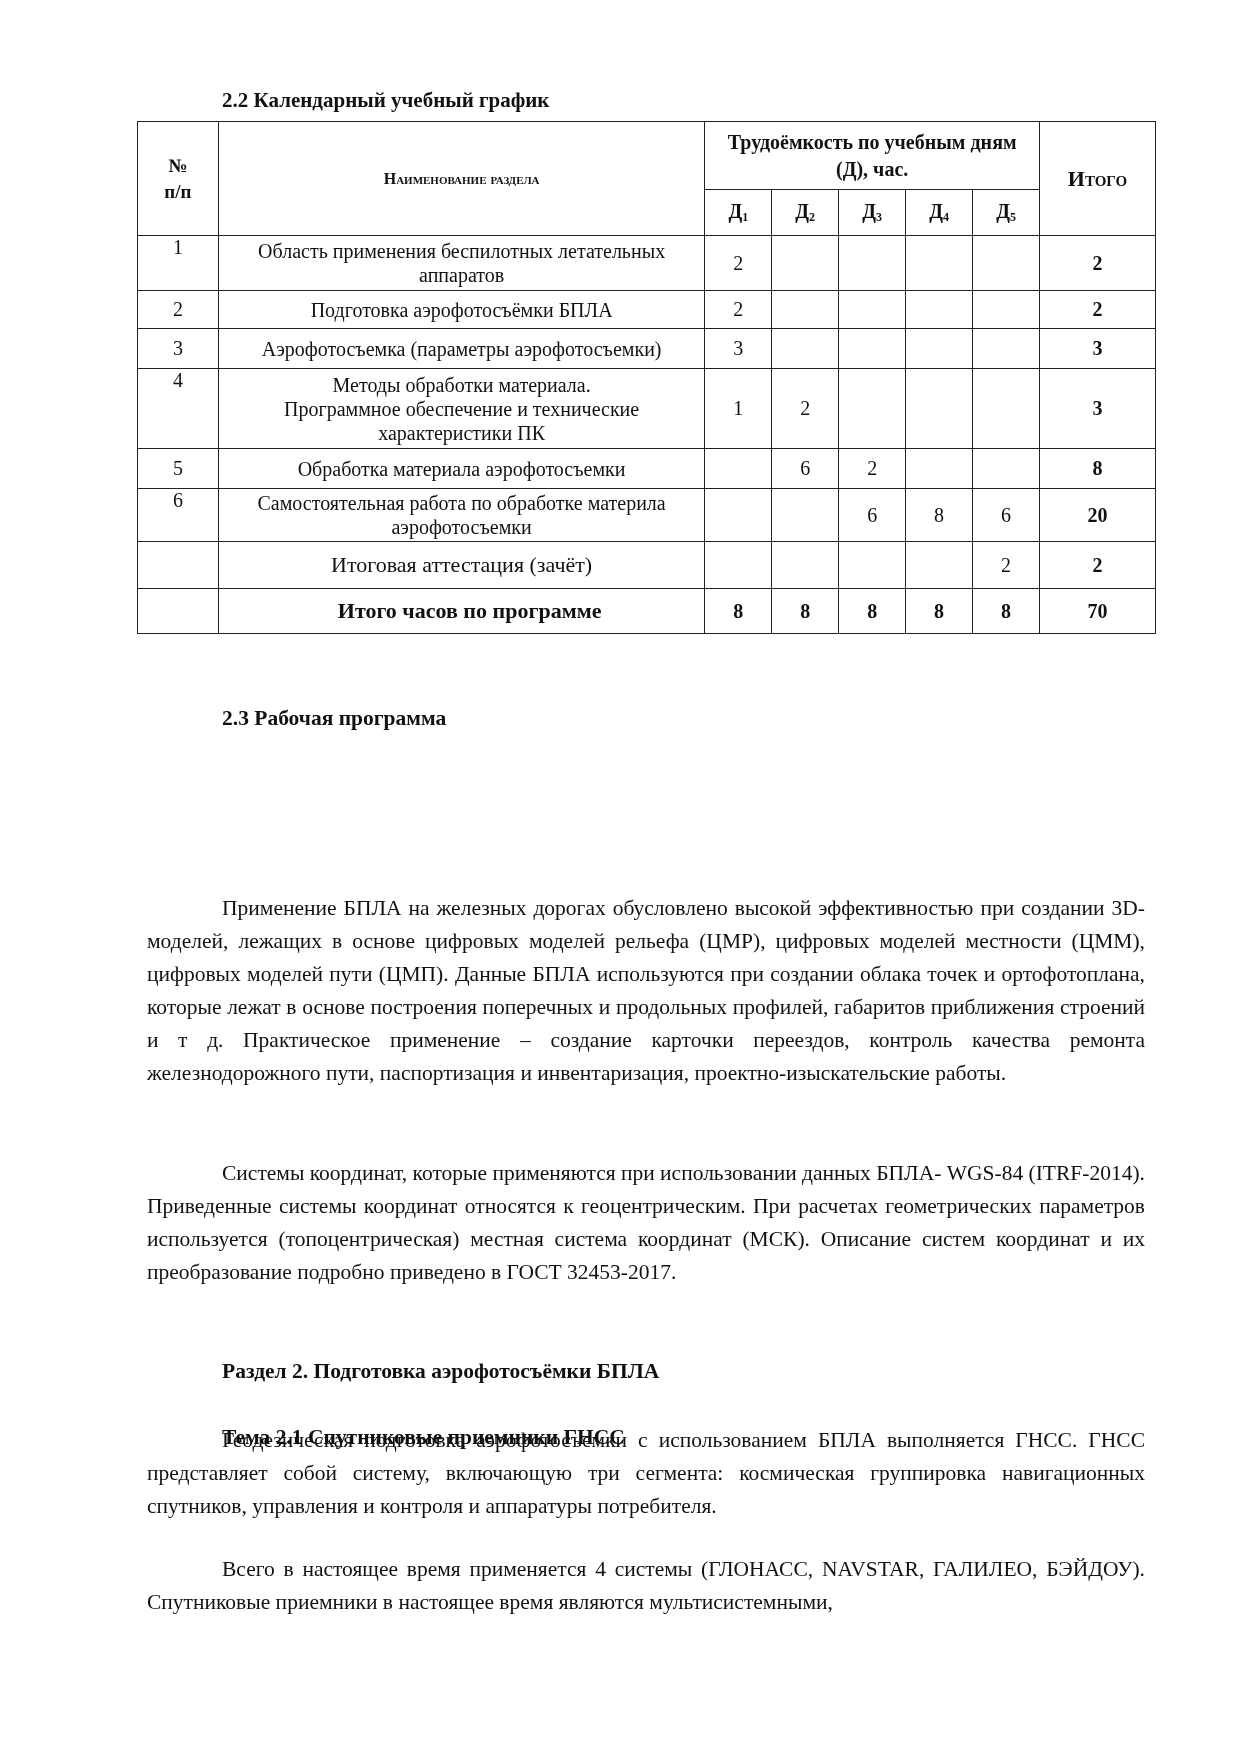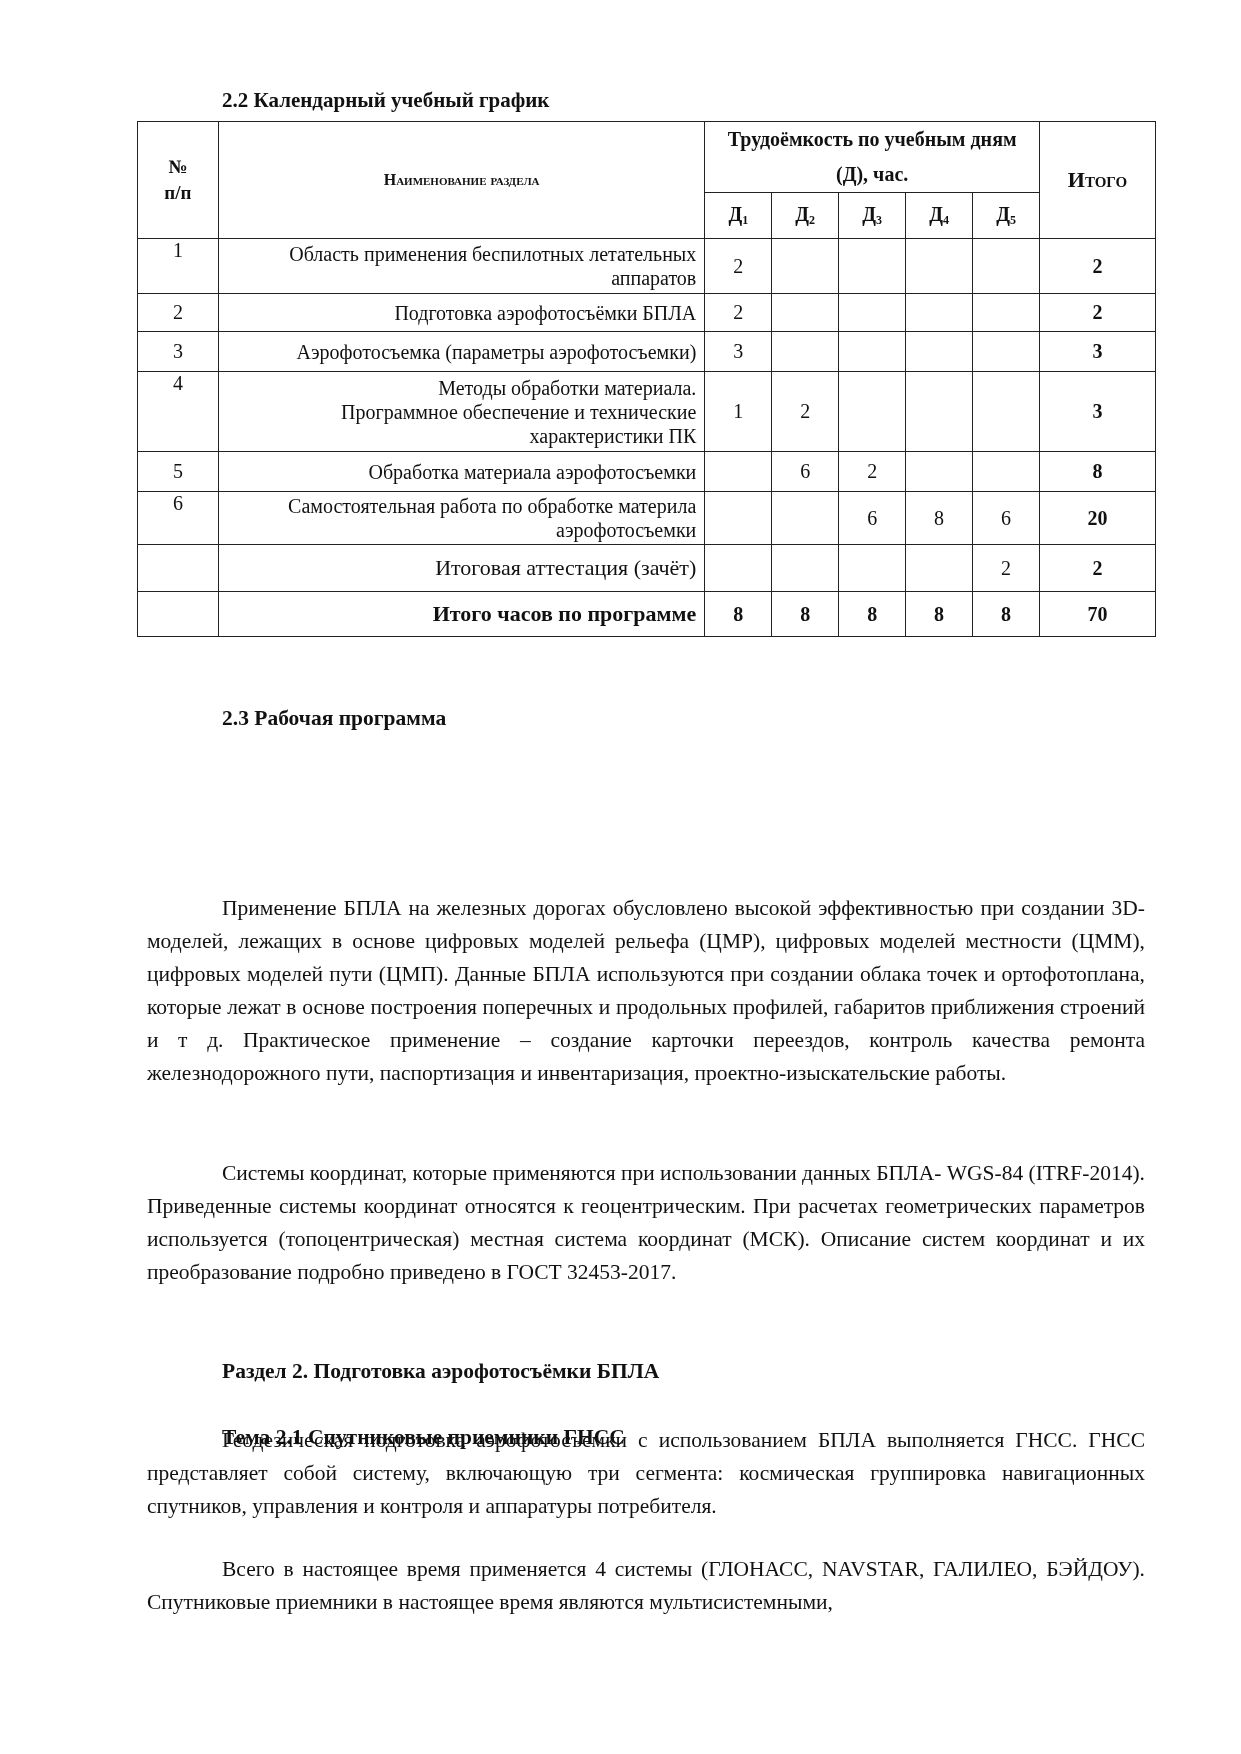--- a/index.html
+++ b/index.html
@@ -5,21 +5,21 @@
   html, body { margin: 0; padding: 0; background: #ffffff; }
   body { width: 1241px; height: 1754px; position: relative; overflow: hidden;
          font-family: "Liberation Serif", "DejaVu Serif", serif; color: #111; }
   .page { position: absolute; left: 0; top: 0; width: 1241px; height: 1754px; }
   .h-table-title { position: absolute; left: 222px; top: 88px; font-size: 21px; font-weight: bold; }
   table.sched { position: absolute; left: 137px; top: 121px; width: 1019px;
                 border-collapse: collapse; font-size: 20px; }
   table.sched td, table.sched th { border: 1px solid #222; padding: 0 8px; }
   table.sched th { font-weight: bold; text-align: center; }
   .num { text-align: center; }
-  .name { text-align: right; line-height: 24px; }
+  .name { text-align: center; line-height: 24px; }
   .bold { font-weight: bold; }
   .smallcaps { font-variant: small-caps; font-size: 16px; }
   sub { font-size: 12px; vertical-align: -3px; }
   .text { position: absolute; left: 147px; width: 998px; font-size: 21.5px; line-height: 33px; text-align: justify; }
   .indent { text-indent: 75px; }
   .hd { font-weight: bold; }
   .hd-indent { padding-left: 75px; }
 </style>
 </head>
 <body>
@@ -39,21 +39,21 @@
         <col style="width:67px">
       <col style="width:116px">
     </colgroup>
     <tbody>
         <tr style="height:68px">
       <th rowspan="2" style="font-size:19px;line-height:26px;">
         <span>№</span><br>
         <span>п/п</span>
       </th>
       <th rowspan="2" class="smallcaps">Наименование раздела</th>
-      <th colspan="5" style="line-height:35px;padding:0 14px;text-align:center;">Трудоёмкость по учебным дням (Д), час.</th>
+      <th colspan="5" style="line-height:27px;padding:0 14px;text-align:center;">Трудоёмкость по учебным дням (Д), час.</th>
       <th rowspan="2" style="font-variant:small-caps;font-size:22px;">Итого</th>
     </tr>
     <tr style="height:46px">
       <th><span>Д</span><sub>1</sub></th>
       <th><span>Д</span><sub>2</sub></th>
       <th><span>Д</span><sub>3</sub></th>
       <th><span>Д</span><sub>4</sub></th>
       <th><span>Д</span><sub>5</sub></th>
     </tr>
 

